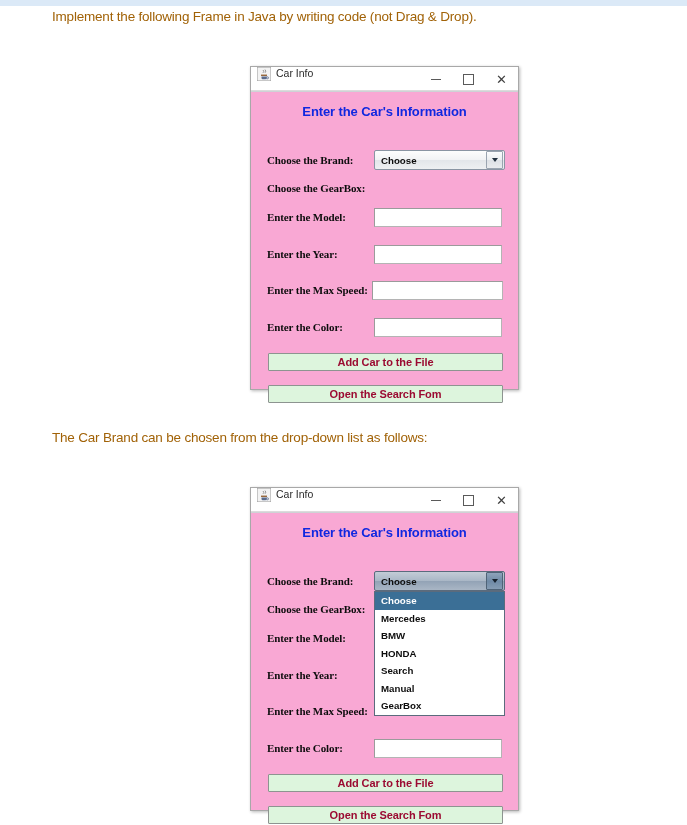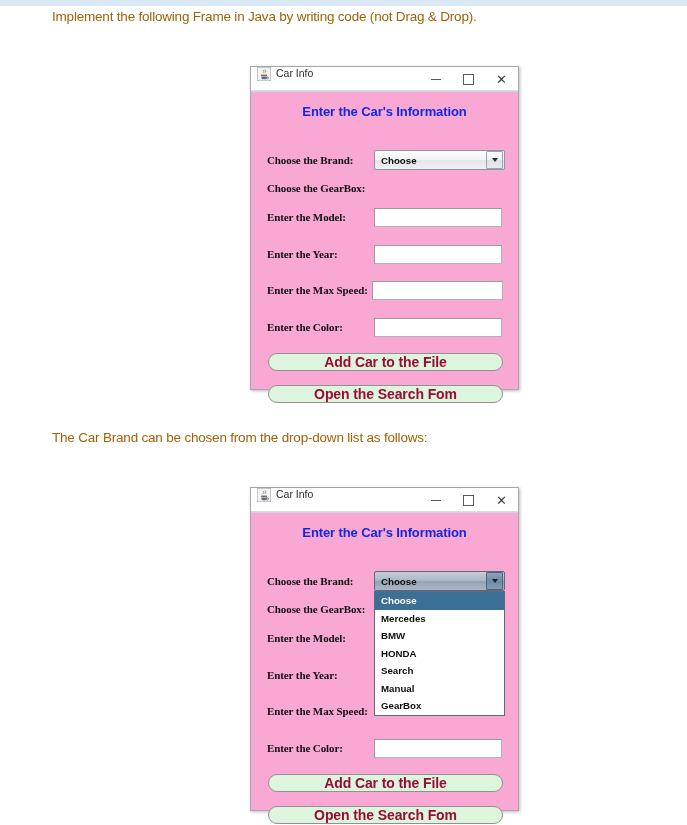--- a/index.html
+++ b/index.html
@@ -247,23 +247,23 @@
   }
 
   
   .action-btn {
     position: absolute;
     left: 17px;
     width: 235px;
     height: 18px;
     background: #ddf5dd;
     border: 1px solid #8d9490;
-    border-radius: 9px;
+    border-radius: 1px;
     color: #9b0b32;
-    font-size: 14px;
+    font-size: 11px;
     font-weight: bold;
     font-family: "Liberation Sans", sans-serif;
     display: flex;
     align-items: center;
     justify-content: center;
     box-sizing: border-box;
     letter-spacing: -0.1px;
   }
 </style>
 </head>

